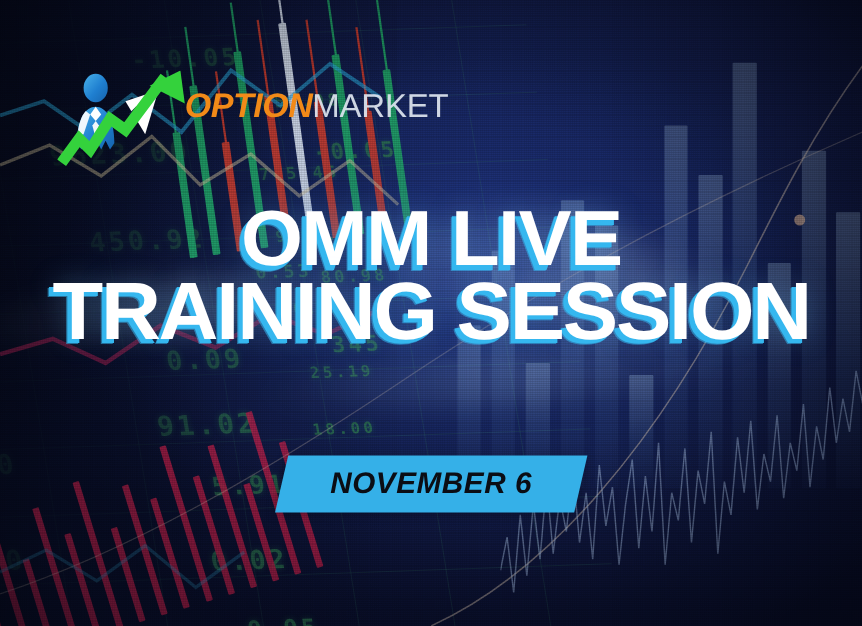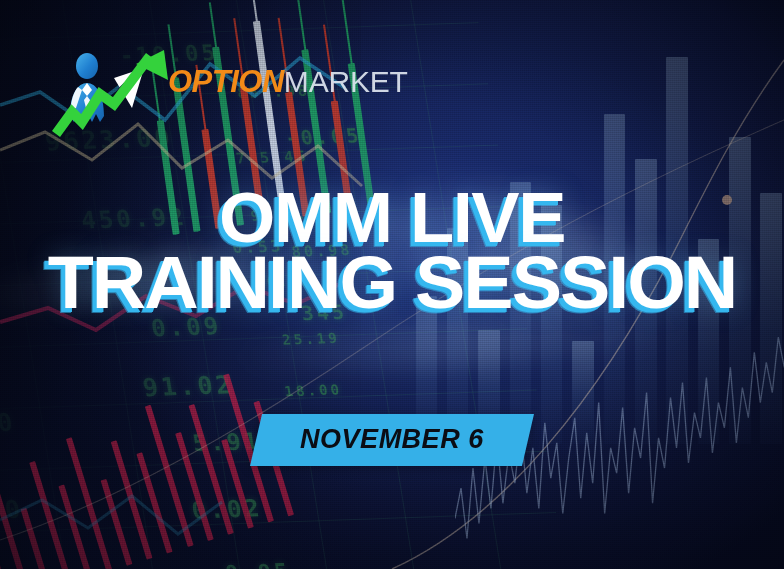--- a/index.html
+++ b/index.html
@@ -103,21 +103,21 @@
     position:absolute;inset:0;pointer-events:none;
     background:
       radial-gradient(ellipse 78% 80% at 50% 48%, rgba(0,0,0,0) 38%, rgba(4,7,20,.40) 78%, rgba(3,5,16,.80) 100%);
   }
   .glow-center{
     position:absolute;inset:0;pointer-events:none;
     background:radial-gradient(ellipse 46% 40% at 52% 46%, rgba(58,96,186,.30) 0%, rgba(40,70,150,.10) 55%, rgba(0,0,0,0) 100%);
   }
 
   
-  .logo{position:absolute;left:52px;top:50px;width:290px;height:92px;text-align:center;}
+  .logo{position:absolute;left:52px;top:64px;width:290px;height:92px;text-align:center;}
   .logo-mark{position:absolute;left:0;top:0;width:118px;height:88px;}
   .logo-text{position:absolute;left:116px;top:16px;line-height:1;}
   .lt-row1{white-space:nowrap;}
   .lt-row2{white-space:nowrap;margin-top:1px;}
   .w-option{
     font-size:31px;font-weight:700;font-style:italic;color:#f28a18;
     letter-spacing:-.5px;font-family:"Liberation Sans", sans-serif;
   }
   .w-market{
     font-size:30px;font-weight:400;color:#dfe6f0;letter-spacing:-.2px;

